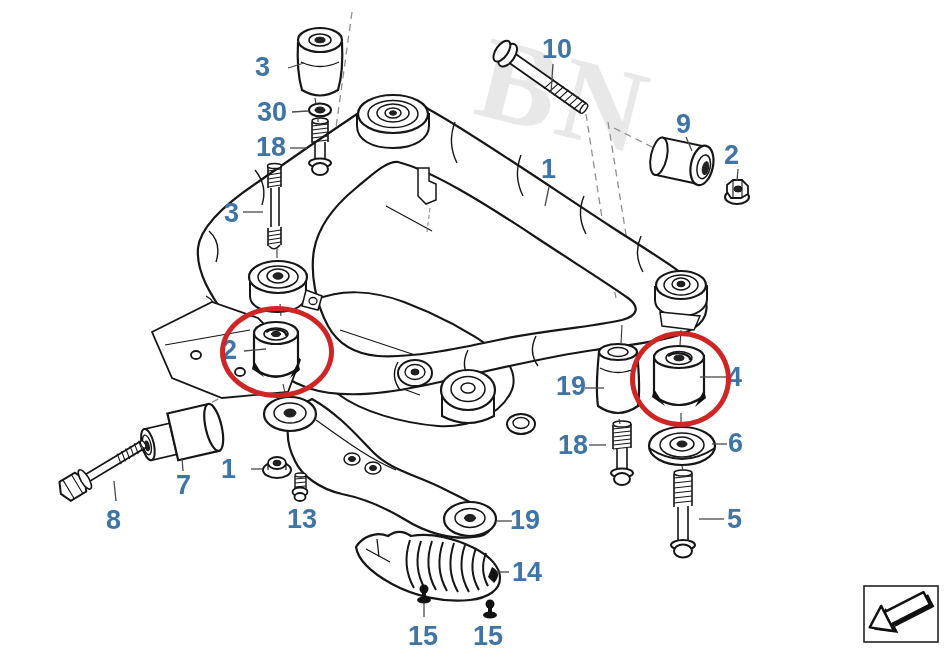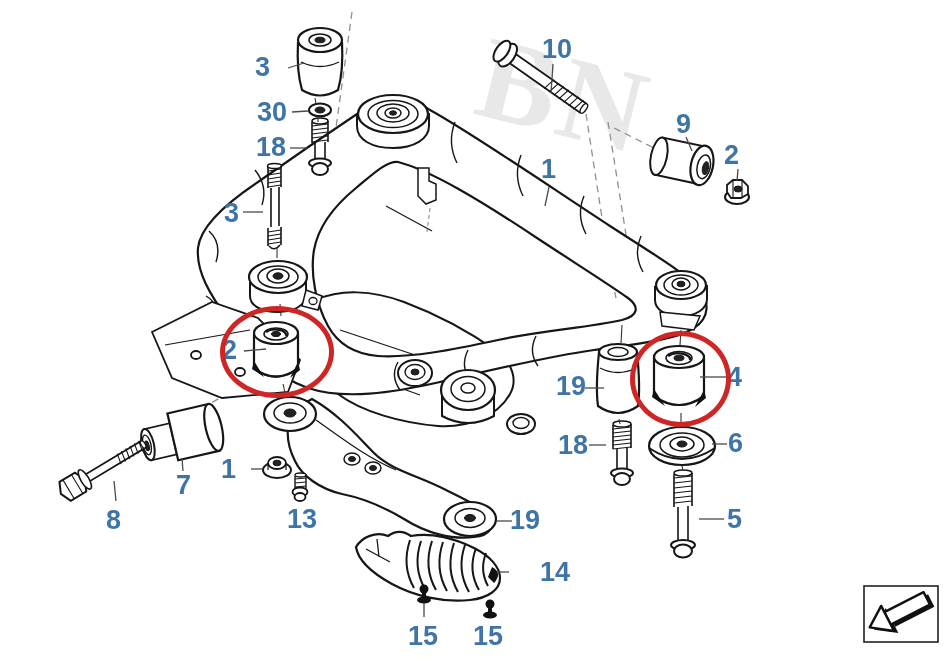--- a/index.html
+++ b/index.html
@@ -356,20 +356,20 @@
   <div class="lbl" style="left:556px;top:373px">19</div>
   <div class="lbl" style="left:727px;top:364px">4</div>
   <div class="lbl" style="left:558px;top:432px">18</div>
   <div class="lbl" style="left:728px;top:430px">6</div>
   <div class="lbl" style="left:727px;top:506px">5</div>
   <div class="lbl" style="left:176px;top:472px">7</div>
   <div class="lbl" style="left:106px;top:507px">8</div>
   <div class="lbl" style="left:221px;top:456px">1</div>
   <div class="lbl" style="left:287px;top:506px">13</div>
   <div class="lbl" style="left:510px;top:507px">19</div>
-  <div class="lbl" style="left:540px;top:559px">14</div>
+  <div class="lbl" style="left:512px;top:559px">14</div>
   <div class="lbl" style="left:408px;top:623px">15</div>
   <div class="lbl" style="left:473px;top:623px">15</div>
 
   <div class="hl-circle" style="left:220px;top:306px;width:104px;height:82px"></div>
   <div class="hl-circle" style="left:630px;top:331px;width:91px;height:86px"></div>
 
 </div>
 
 </body></html>

